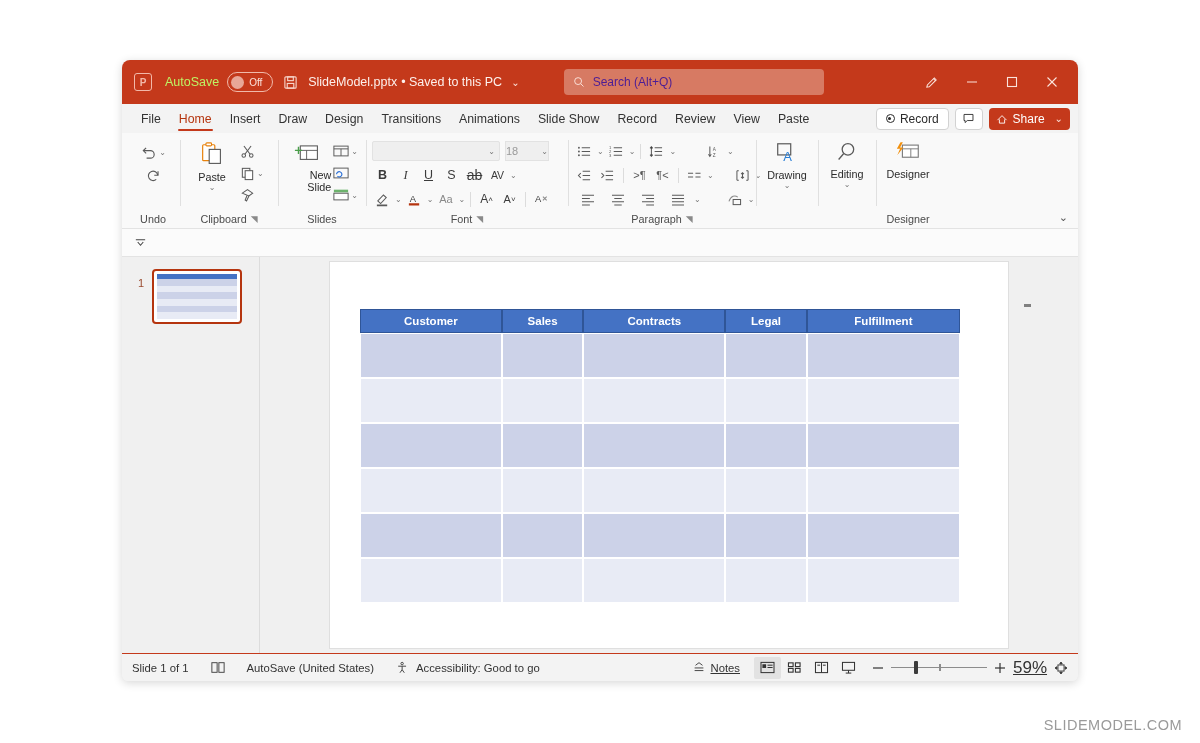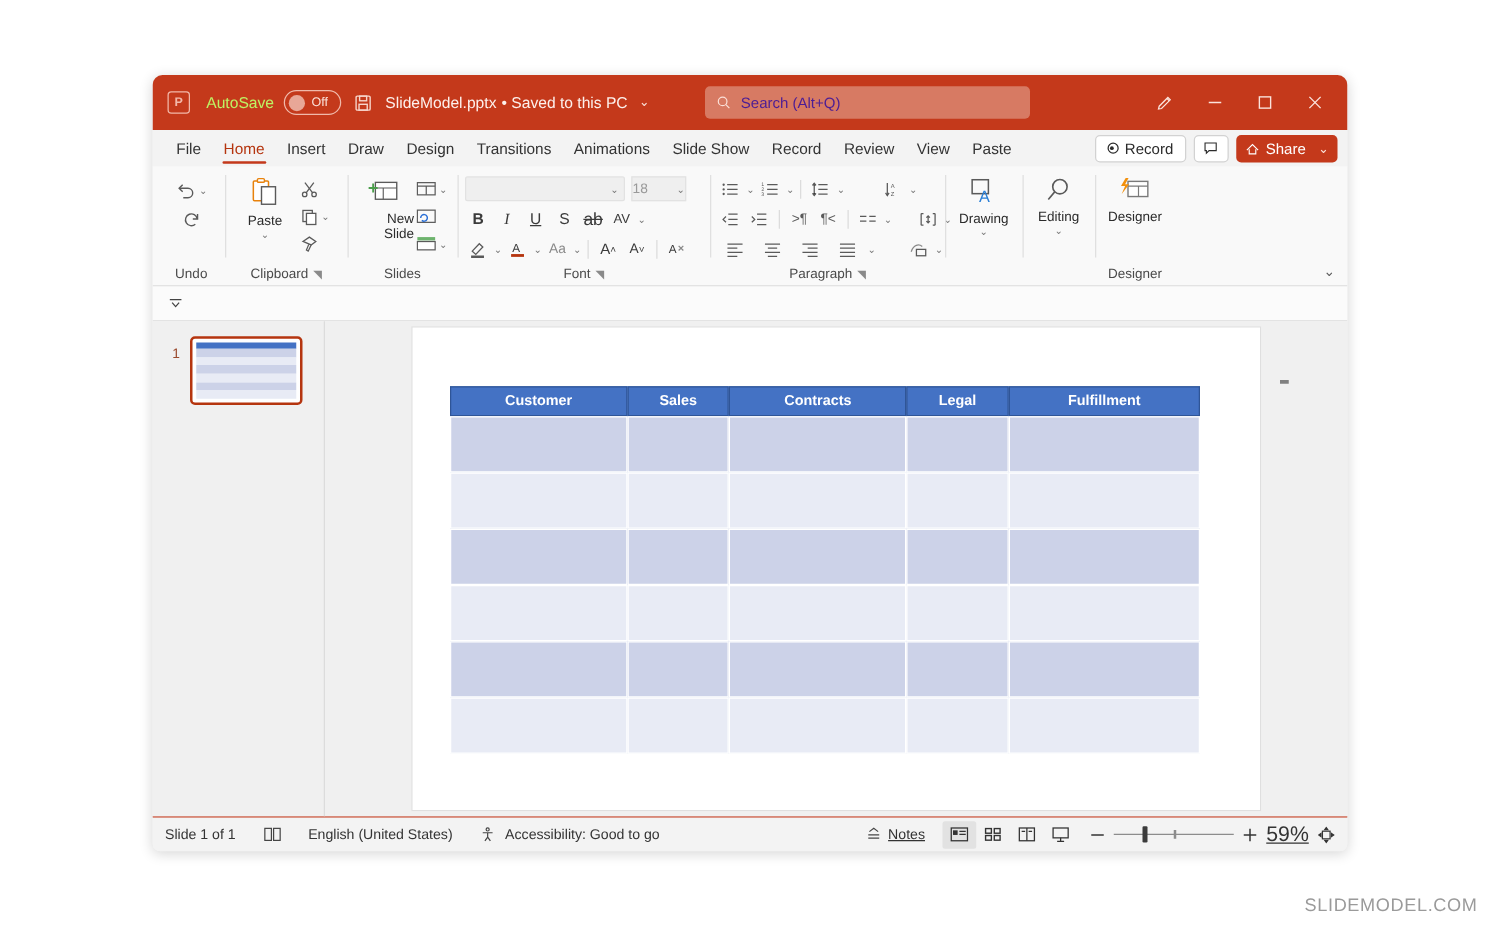--- a/index.html
+++ b/index.html
@@ -851,21 +851,21 @@
     </div>
     <div class="sb-item">
       <span>
         <svg width="14" height="13" viewBox="0 0 16 14" fill="none" stroke="#444" stroke-width="1.1">
           <rect x="1" y="1.5" width="6" height="11"></rect>
             <rect x="9" y="1.5" width="6" height="11"></rect>
         </svg>
       </span>
     </div>
     <div class="sb-item">
-      <span>English (United States)</span>
+      <span>AutoSave (United States)</span>
     </div>
     <div class="sb-item">
       <span>
         <svg width="14" height="13" viewBox="0 0 16 14" fill="none" stroke="#444" stroke-width="1.1">
           <circle cx="7" cy="2.5" r="1.4"></circle>
             <path d="M2.5 5.5h9M7 5.5v4M7 9.5 4.5 13M7 9.5 9.5 13"></path>
         </svg>
       </span>
       <span>Accessibility: Good to go</span>
     </div>

